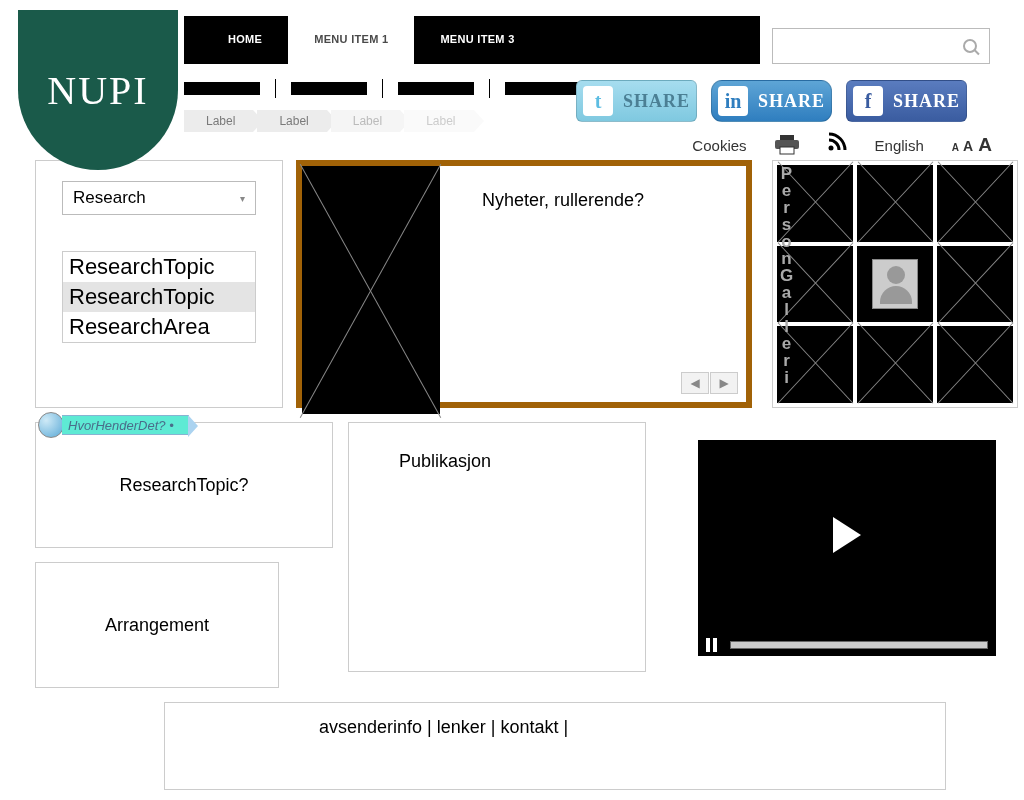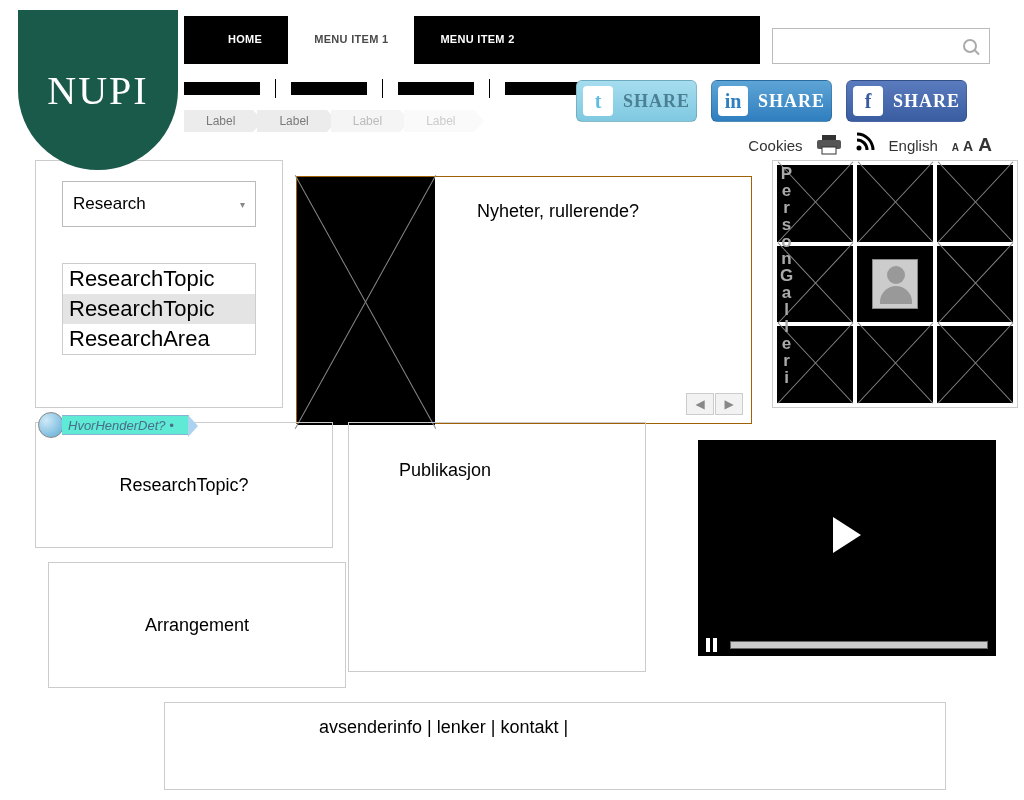--- a/index.html
+++ b/index.html
@@ -117,21 +117,21 @@
     display: flex;
     align-items: center;
     padding-left: 6px;
     font-size: 18px;
     font-weight: bold;
     color: #fff;
     border: 1px solid rgba(0,0,0,0.15);
     cursor: pointer;
   }
   .sharebtn.tw { background: linear-gradient(#a6ddef,#7fc9e0); color:#4b7f94; }
-  .sharebtn.li { background: linear-gradient(#5ea5d6,#2f7ebf); }
+  .sharebtn.li { background: linear-gradient(#5ea5d6,#2f7ebf); border-radius: 11px; }
   .sharebtn.fb { background: linear-gradient(#5a7cbf,#3a5ca0); }
   .sharebtn .iconwrap {
     width: 30px; height: 30px;
     background: #fff;
     border-radius: 4px;
     display: flex;
     align-items: center;
     justify-content: center;
     font-family: Georgia, serif;
     font-size: 20px;
@@ -142,21 +142,21 @@
   .sharebtn.li .iconwrap { color:#2f7ebf; }
   .sharebtn.fb .iconwrap { color:#3a5ca0; }
   .sharebtn span.lbl { font-family: Georgia, serif; letter-spacing:1px; }
   
   .utilities {
     position: absolute;
     right: 32px;
     top: 132px;
     display: flex;
     align-items: center;
-    gap: 14px;
+    gap: 28px;
     font-size: 15px;
     color: #333;
   }
   .utilities .printer {
     width: 24px; height: 20px; position: relative;
   }
   .utilities .printer svg { display:block; }
   .utilities .rss { font-size: 22px; font-weight:bold; }
   .utilities .textsize span { font-weight: bold; color:#333; }
   .utilities .textsize .s1 { font-size:10px; }
@@ -194,43 +194,43 @@
     position: absolute;
     left: 35px;
     top: 160px;
     width: 248px;
     height: 248px;
     border: 1px solid #ccc;
     padding: 20px 26px;
   }
   .dropdown {
     border: 1px solid #bbb;
-    padding: 12px 10px;
+    padding: 6px 10px;
     font-size: 17px;
     display: flex;
     justify-content: space-between;
     align-items: center;
     cursor: pointer;
   }
   .dropdown .chev { font-size: 10px; color:#888; }
   .listbox {
     margin-top: 36px;
     border: 1px solid #ccc;
     font-size: 22px;
   }
   .listbox div { padding: 2px 6px; cursor:pointer; }
   .listbox div.sel { background: #e4e4e4; }
   
   .newspanel {
     position: absolute;
     left: 296px;
-    top: 176px;
+    top: 160px;
     width: 456px;
     height: 248px;
-    border: 1px solid #a16207;
+    border: 6px solid #a16207;
     background: #fff;
   }
   .newspanel .imgph {
     position: absolute;
     left: 0; top: 0;
     width: 138px; height: 248px;
     background: #000;
   }
   .newspanel .imgph:before, .newspanel .imgph:after {
     content:''; position:absolute; background:#888; width:1px; height:290px; top:-20px;
@@ -327,22 +327,22 @@
     border-bottom:11px solid transparent;
   }
   
   .box {
     position:absolute;
     border:1px solid #ccc;
     display:flex;align-items:center;justify-content:center;
     font-size:18px;
   }
   .box.hhd   { left:35px;  top:422px; width:298px; height:126px; }
-  .box.arr   { left:48px;  top:562px; width:298px; height:126px; }
-  .box.pub   { left:348px; top:422px; width:298px; height:250px; align-items:flex-start; padding-top:37px; justify-content:flex-start; padding-left:50px; }
+  .box.arr   { left:35px;  top:562px; width:244px; height:126px; }
+  .box.pub   { left:348px; top:422px; width:298px; height:250px; align-items:flex-start; padding-top:28px; justify-content:flex-start; padding-left:50px; }
   
   .video {
     position:absolute;
     left:698px; top:440px;
     width:298px; height:216px;
     background:#000;
     display:flex;flex-direction:column;
   }
   .video .stage {
     flex:1; display:flex;align-items:center;justify-content:center;
@@ -375,21 +375,21 @@
 </head>
 <body>
 
 <div class="logo">
   <span>NUPI</span>
 </div>
 
 <div class="topnav">
   <div class="nav-item">HOME</div>
   <div class="nav-item active">MENU ITEM 1</div>
-  <div class="nav-item">MENU ITEM 2</div>
+  <div class="nav-item">MENU ITEM 3</div>
 </div>
 
 <div class="searchbox">
   <input type="text" value="" style="">
   <div class="mag"></div>
 </div>
 
 <div class="subnav">
   <div></div>
   <div class="sep"></div>

